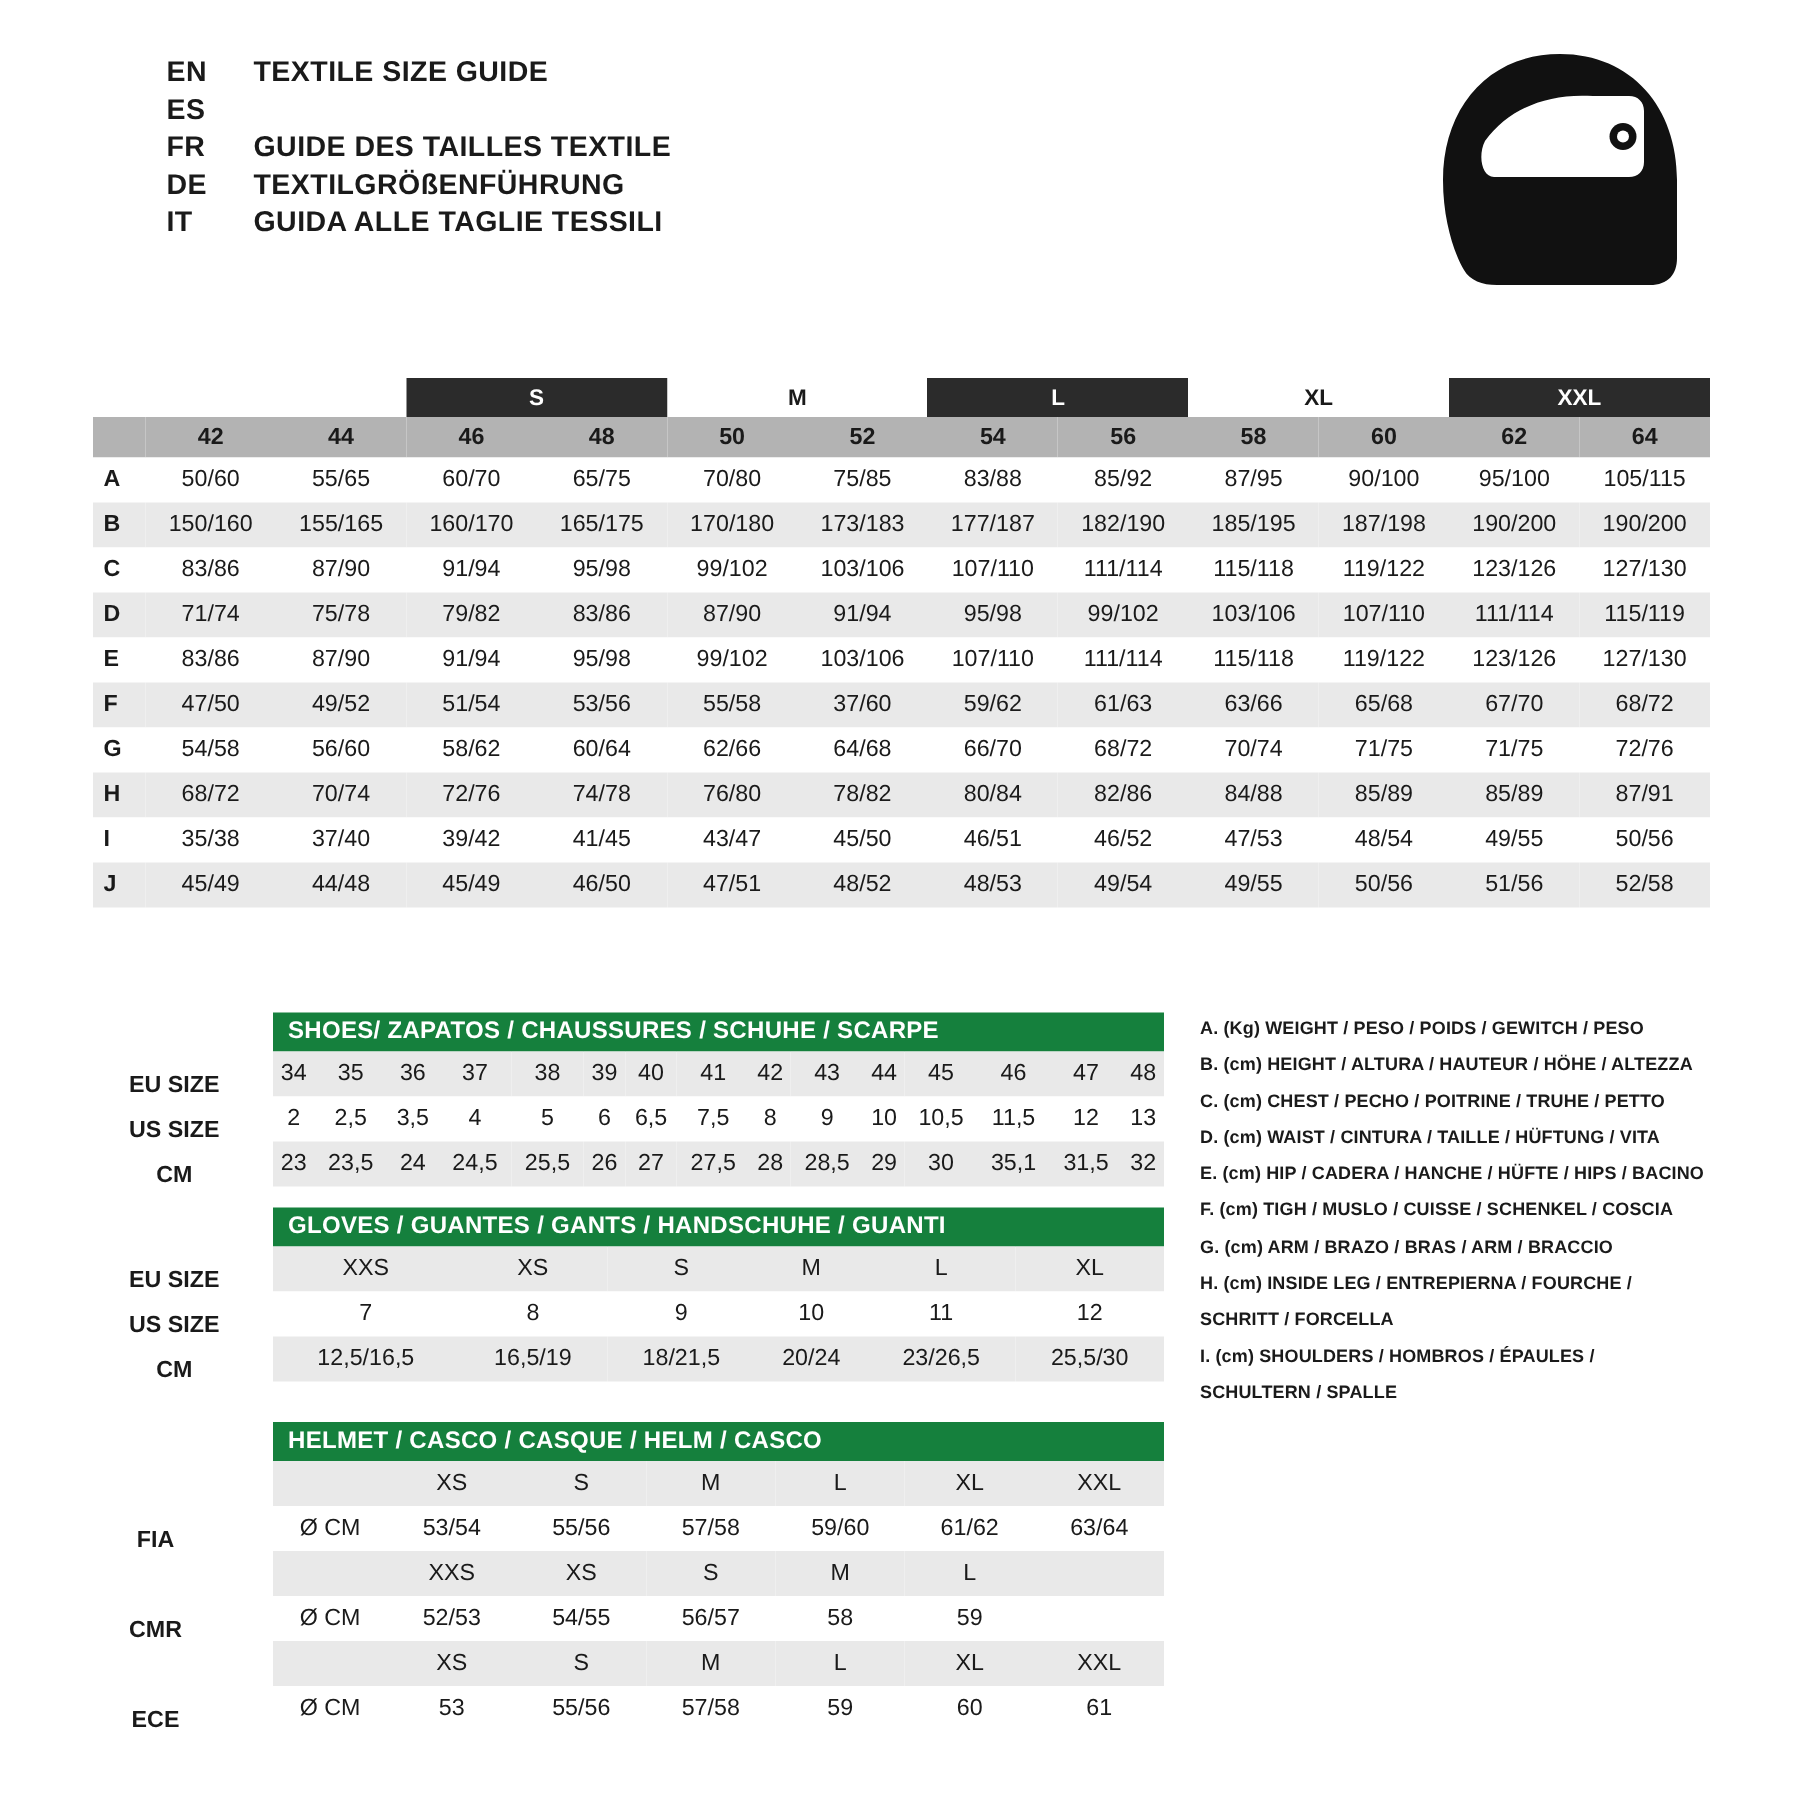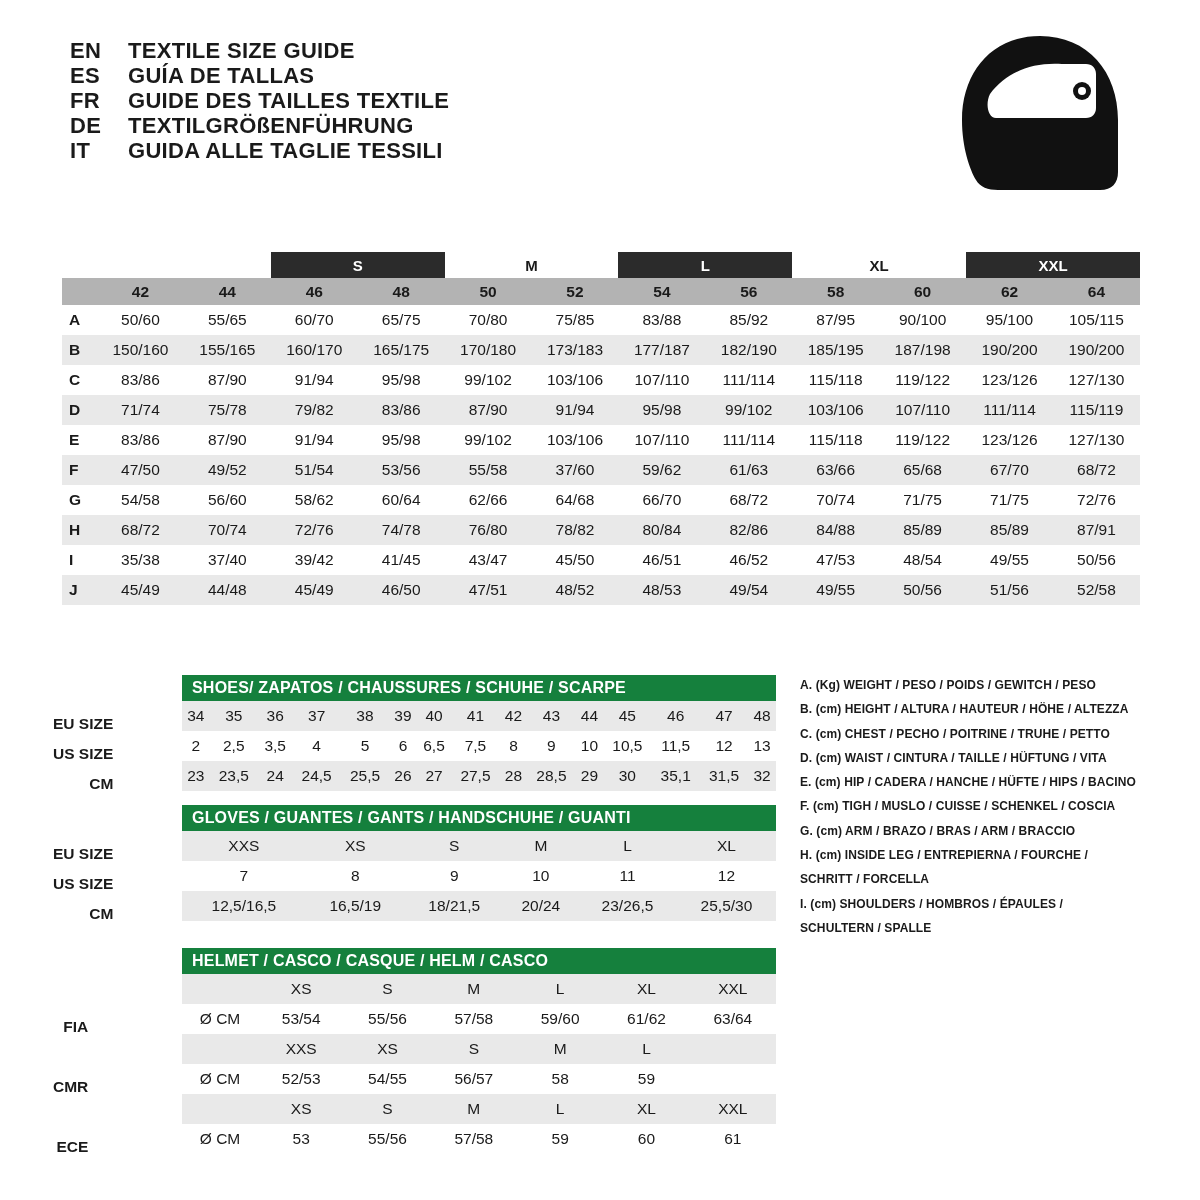--- a/index.html
+++ b/index.html
@@ -20,23 +20,24 @@
   #header {
     position: absolute;
     left: 70px;
     top: 38px;
     width: 700px;
   }
   .hdr-row {
     display: flex;
     align-items: baseline;
     height: 25px;
-    font-size: 22px;
+    font-size: 19px;
     font-weight: bold;
     letter-spacing: 0.3px;
+    margin-left: 41px;
   }
   .hdr-lang {
     width: 58px;
     flex: 0 0 58px;
   }
   .hdr-text {
     flex: 1;
   }
 
   
@@ -130,22 +131,22 @@
   }
   .sub-table tr.wht td {
     background: #ffffff;
   }
 
   #shoes-block { left: 182px; top: 675px; width: 594px; }
   .lblcol {
     position: absolute;
     font-weight: bold;
     font-size: 15.5px;
-    left: 53px;
-    text-align: right;
+    left: 86px;
+    text-align: center;
   }
 
   #gloves-block { left: 182px; top: 805px; width: 594px; }
   #helmet-block { left: 182px; top: 948px; width: 594px; }
 
   
   #legend {
     position: absolute;
     left: 800px;
     top: 673px;
@@ -160,21 +161,20 @@
 </head>
 <body>
 
 <div id="header">
     <div class="hdr-row">
       <span class="hdr-lang">EN</span>
       <span class="hdr-text">TEXTILE SIZE GUIDE</span>
     </div>
     <div class="hdr-row">
       <span class="hdr-lang">ES</span>
-      <span class="hdr-text">GUÍA DE TALLAS</span>
     </div>
     <div class="hdr-row">
       <span class="hdr-lang">FR</span>
       <span class="hdr-text">GUIDE DES TAILLES TEXTILE</span>
     </div>
     <div class="hdr-row">
       <span class="hdr-lang">DE</span>
       <span class="hdr-text">TEXTILGRÖßENFÜHRUNG</span>
     </div>
     <div class="hdr-row">

